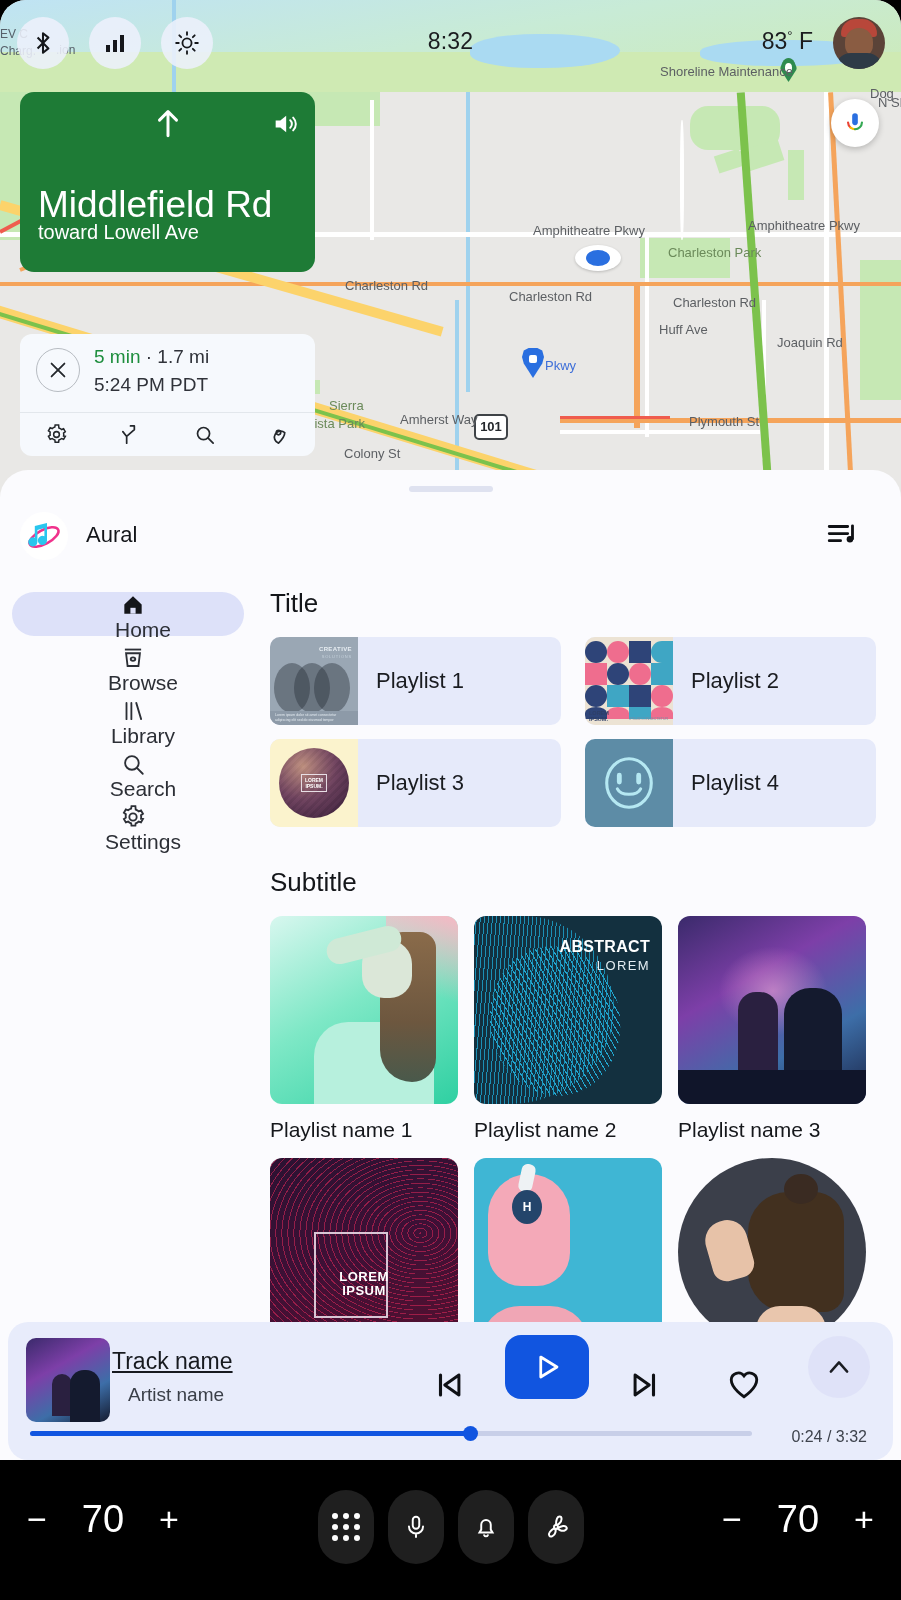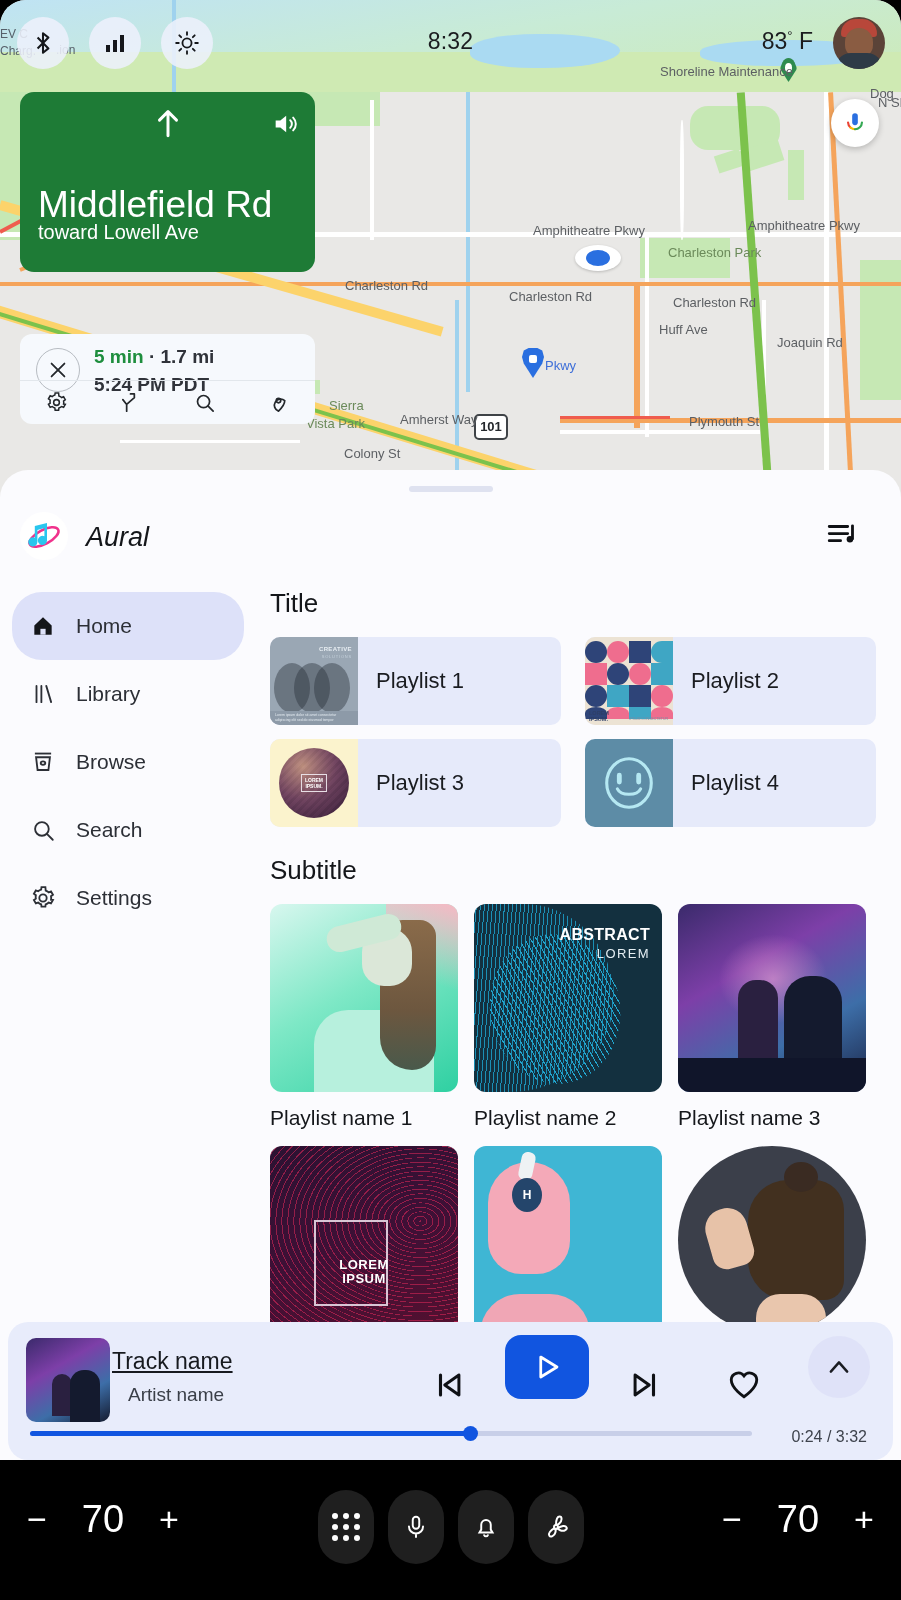--- a/index.html
+++ b/index.html
@@ -109,22 +109,22 @@
   }
   .nav-arrow { position: absolute; left: 50%; transform: translateX(-50%); top: 14px; }
   .nav-spk { position: absolute; right: 16px; top: 18px; }
   .nav-street {
     position: absolute; left: 18px; top: 92px; color: #fff; font-size: 37px;
   }
   .nav-toward {
     position: absolute; left: 18px; top: 129px; color: #fff; font-size: 20px;
   }
   .eta-card {
-    position: absolute; left: 20px; top: 334px; width: 295px; height: 90px;
-    background: #f6f9fd; border-radius: 12px; z-index: 20; overflow: hidden; font-weight: bold;
+    position: absolute; left: 20px; top: 334px; width: 295px; height: 122px;
+    background: #f6f9fd; border-radius: 12px; z-index: 20; overflow: hidden;
   }
   .eta-close {
     position: absolute; left: 16px; top: 14px; width: 44px; height: 44px;
     border: 1.4px solid #b7bcc2; border-radius: 50%;
     display: flex; align-items: center; justify-content: center;
   }
   .eta-line1 { position: absolute; left: 74px; top: 12px; font-size: 19px; }
   .eta-line1 .g { color: #1e8e3e; }
   .eta-line1 .d { color: #30333a; }
   .eta-line2 { position: absolute; left: 74px; top: 40px; font-size: 19px; color: #30333a; }
@@ -148,27 +148,27 @@
   }
   .drag-handle {
     position: absolute; left: 50%; transform: translateX(-50%); top: 16px;
     width: 84px; height: 6px; background: #dfe2f0; border-radius: 4px;
   }
   .app-header { position: absolute; left: 0; top: 42px; width: 901px; height: 62px; }
   .app-logo {
     position: absolute; left: 20px; top: 0; width: 48px; height: 48px;
     background: #fff; border-radius: 50%; overflow: hidden;
   }
-  .app-title { position: absolute; left: 86px; top: 10px; font-size: 27px; color: #14161a; font-style: italic; }
+  .app-title { position: absolute; left: 86px; top: 10px; font-size: 22px; color: #14161a; }
   .queue-btn { position: absolute; right: 42px; top: 6px; }
 
   .sidebar { position: absolute; left: 12px; top: 122px; width: 232px; }
   .side-item {
-    display: flex; align-items: center; height: 68px; padding-left: 18px;
-    border-radius: 30px; color: #2c2f36; font-size: 21px;
+    display: flex; align-items: center; height: 44px; padding-left: 18px;
+    border-radius: 30px; margin-bottom: 9px; color: #2c2f36; font-size: 21px; flex-direction: column;
   }
   .side-item.active { background: #dde1f9; }
   .side-item .si-ic { width: 34px; display: flex; align-items: center; }
   .side-item .si-lbl { margin-left: 12px; }
 
   .content { position: absolute; left: 270px; top: 118px; width: 620px; }
   .sec-title { font-size: 26px; color: #14161a; margin-bottom: 18px; }
 
   .pl-grid { display: flex; flex-wrap: wrap; gap: 14px 24px; }
   .pl-card {
@@ -525,35 +525,35 @@
           <span class="si-ic">
             <svg width="26" height="26" viewBox="0 0 24 24">
               <path d="M4 11.5L12 4l8 7.5V20H4v-8.5z" fill="#14161a"></path>
               <path d="M9.6 20v-5.4h4.8V20" fill="#dde1f9"></path>
             </svg>
           </span>
           <span class="si-lbl">Home</span>
         </div>
         <div class="side-item">
           <span class="si-ic">
-            <svg width="26" height="26" viewBox="0 0 24 24" fill="none" stroke="#2c2f36" stroke-width="1.7" stroke-linecap="round">
-              <path d="M6 4.5v15M10.5 4.5v15M15 4.5l4.5 15"></path>
-            </svg>
-          </span>
-          <span class="si-lbl">Library</span>
-        </div>
-        <div class="side-item">
-          <span class="si-ic">
             <svg width="26" height="26" viewBox="0 0 24 24" fill="none" stroke="#2c2f36" stroke-width="1.7">
               <path d="M4.5 4.2h15"></path>
               <path d="M5.6 7.6h12.8l-1.4 11.8H7L5.6 7.6z"></path>
               <ellipse cx="12" cy="13" rx="2.1" ry="1.6"></ellipse>
             </svg>
           </span>
           <span class="si-lbl">Browse</span>
+        </div>
+        <div class="side-item">
+          <span class="si-ic">
+            <svg width="26" height="26" viewBox="0 0 24 24" fill="none" stroke="#2c2f36" stroke-width="1.7" stroke-linecap="round">
+              <path d="M6 4.5v15M10.5 4.5v15M15 4.5l4.5 15"></path>
+            </svg>
+          </span>
+          <span class="si-lbl">Library</span>
         </div>
         <div class="side-item">
           <span class="si-ic">
             <svg width="26" height="26" viewBox="0 0 24 24" fill="none" stroke="#2c2f36" stroke-width="1.7" stroke-linecap="round">
               <circle cx="11" cy="11" r="6.3"></circle>
               <path d="M15.8 15.8L21 21"></path>
             </svg>
           </span>
           <span class="si-lbl">Search</span>
         </div>
@@ -624,21 +624,21 @@
             <svg width="62" height="62" viewBox="0 0 64 64" fill="none" stroke="#b5e8f2" stroke-width="3.2" stroke-linecap="round">
               <ellipse cx="32" cy="32" rx="23" ry="25"></ellipse>
               <path d="M22 24v7M42 24v7" stroke-width="5"></path>
               <path d="M20 38c3.5 7.5 20.5 7.5 24 0"></path>
             </svg>
           </div>
           <div class="pl-name">Playlist 4</div>
         </div>
       </div>
 
-      <div class="sec-title" style="margin-top:28px;">Subtitle</div>
+      <div class="sec-title" style="margin-top:40px;">Subtitle</div>
 
       <div class="cov-grid">
         <div class="cov-item">
           <div class="cov-img c1">
             <div class="pnk"></div>
               <div class="torso"></div>
               <div class="hair"></div>
               <div class="head"></div>
               <div class="arm"></div>
           </div>

